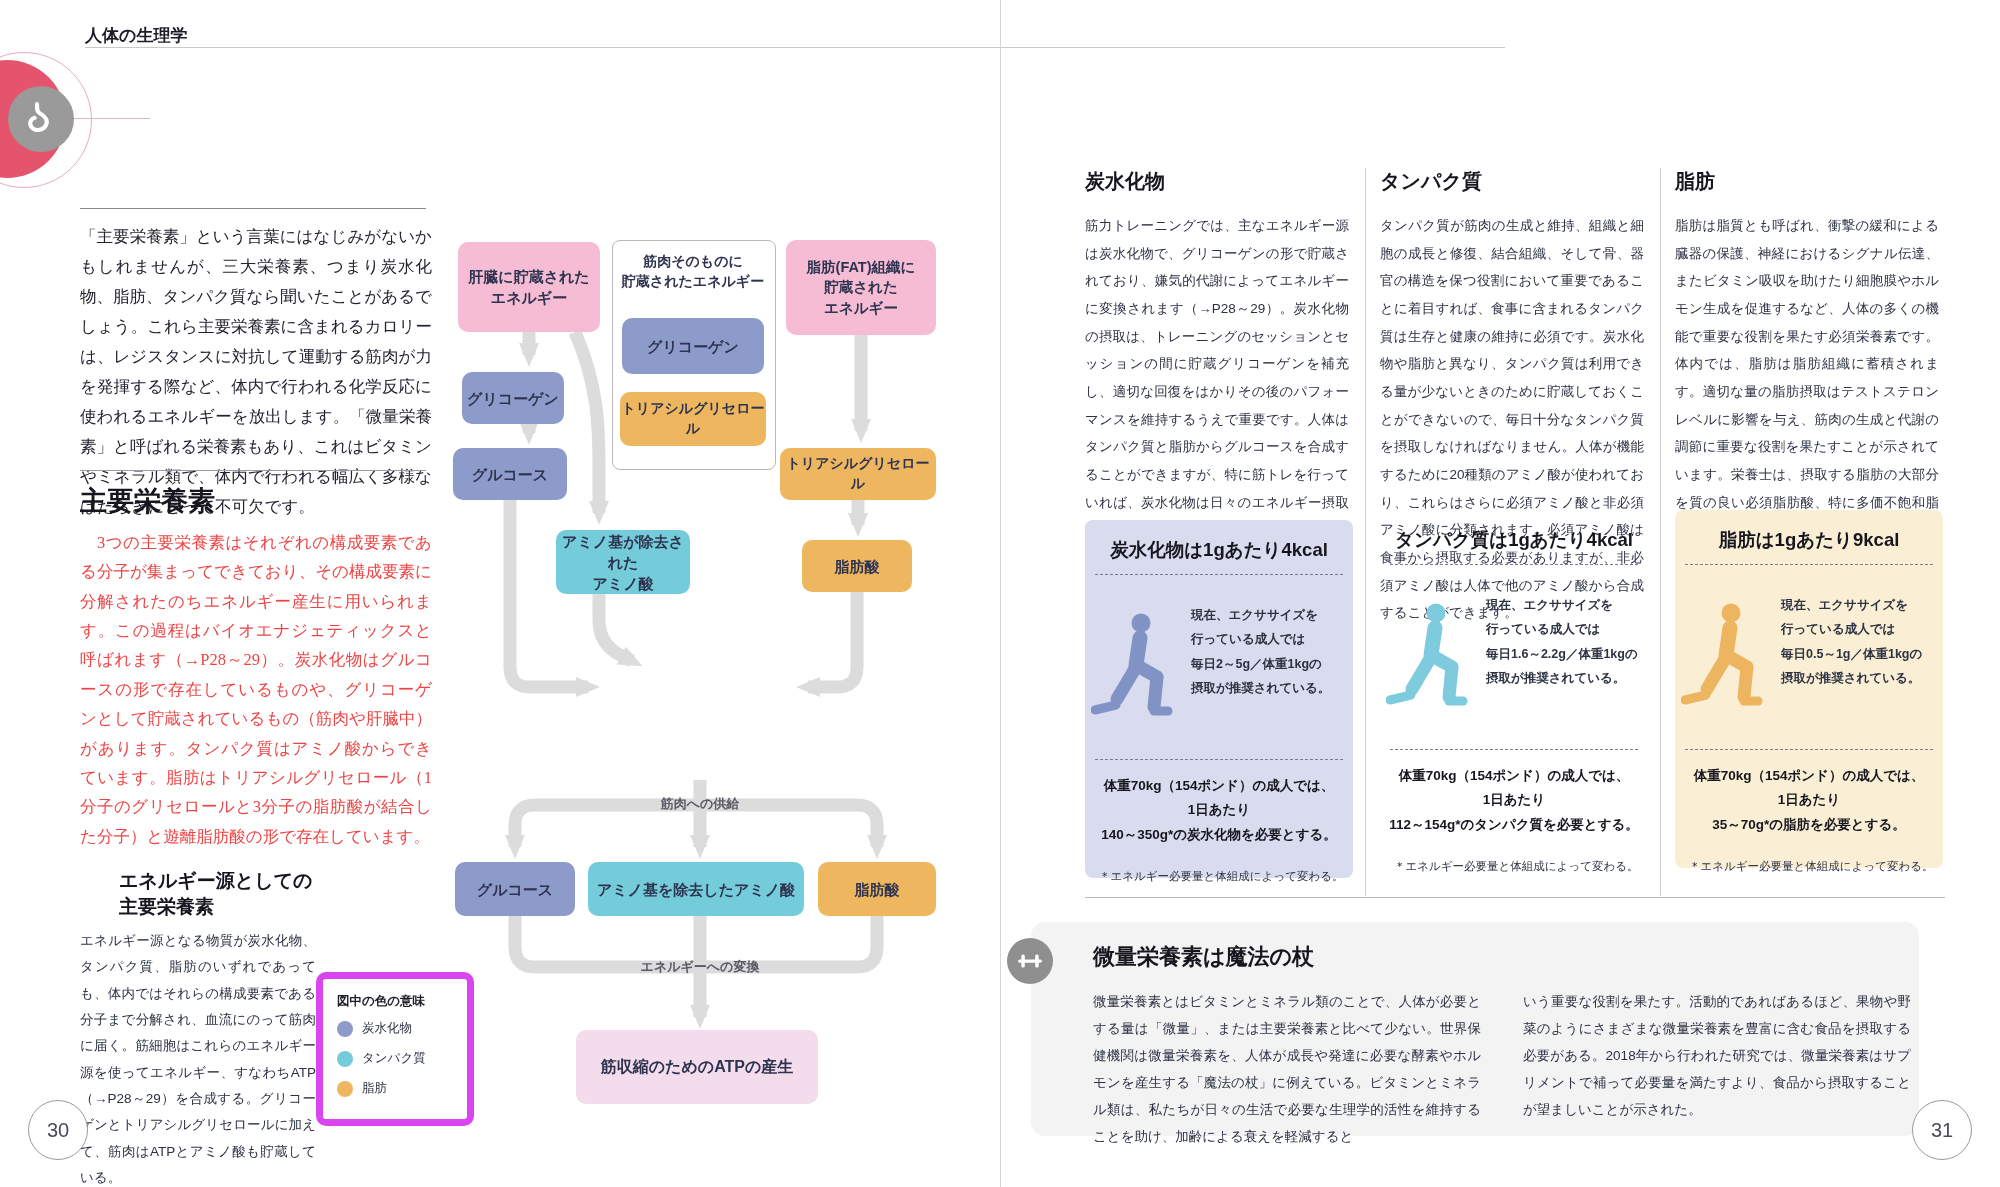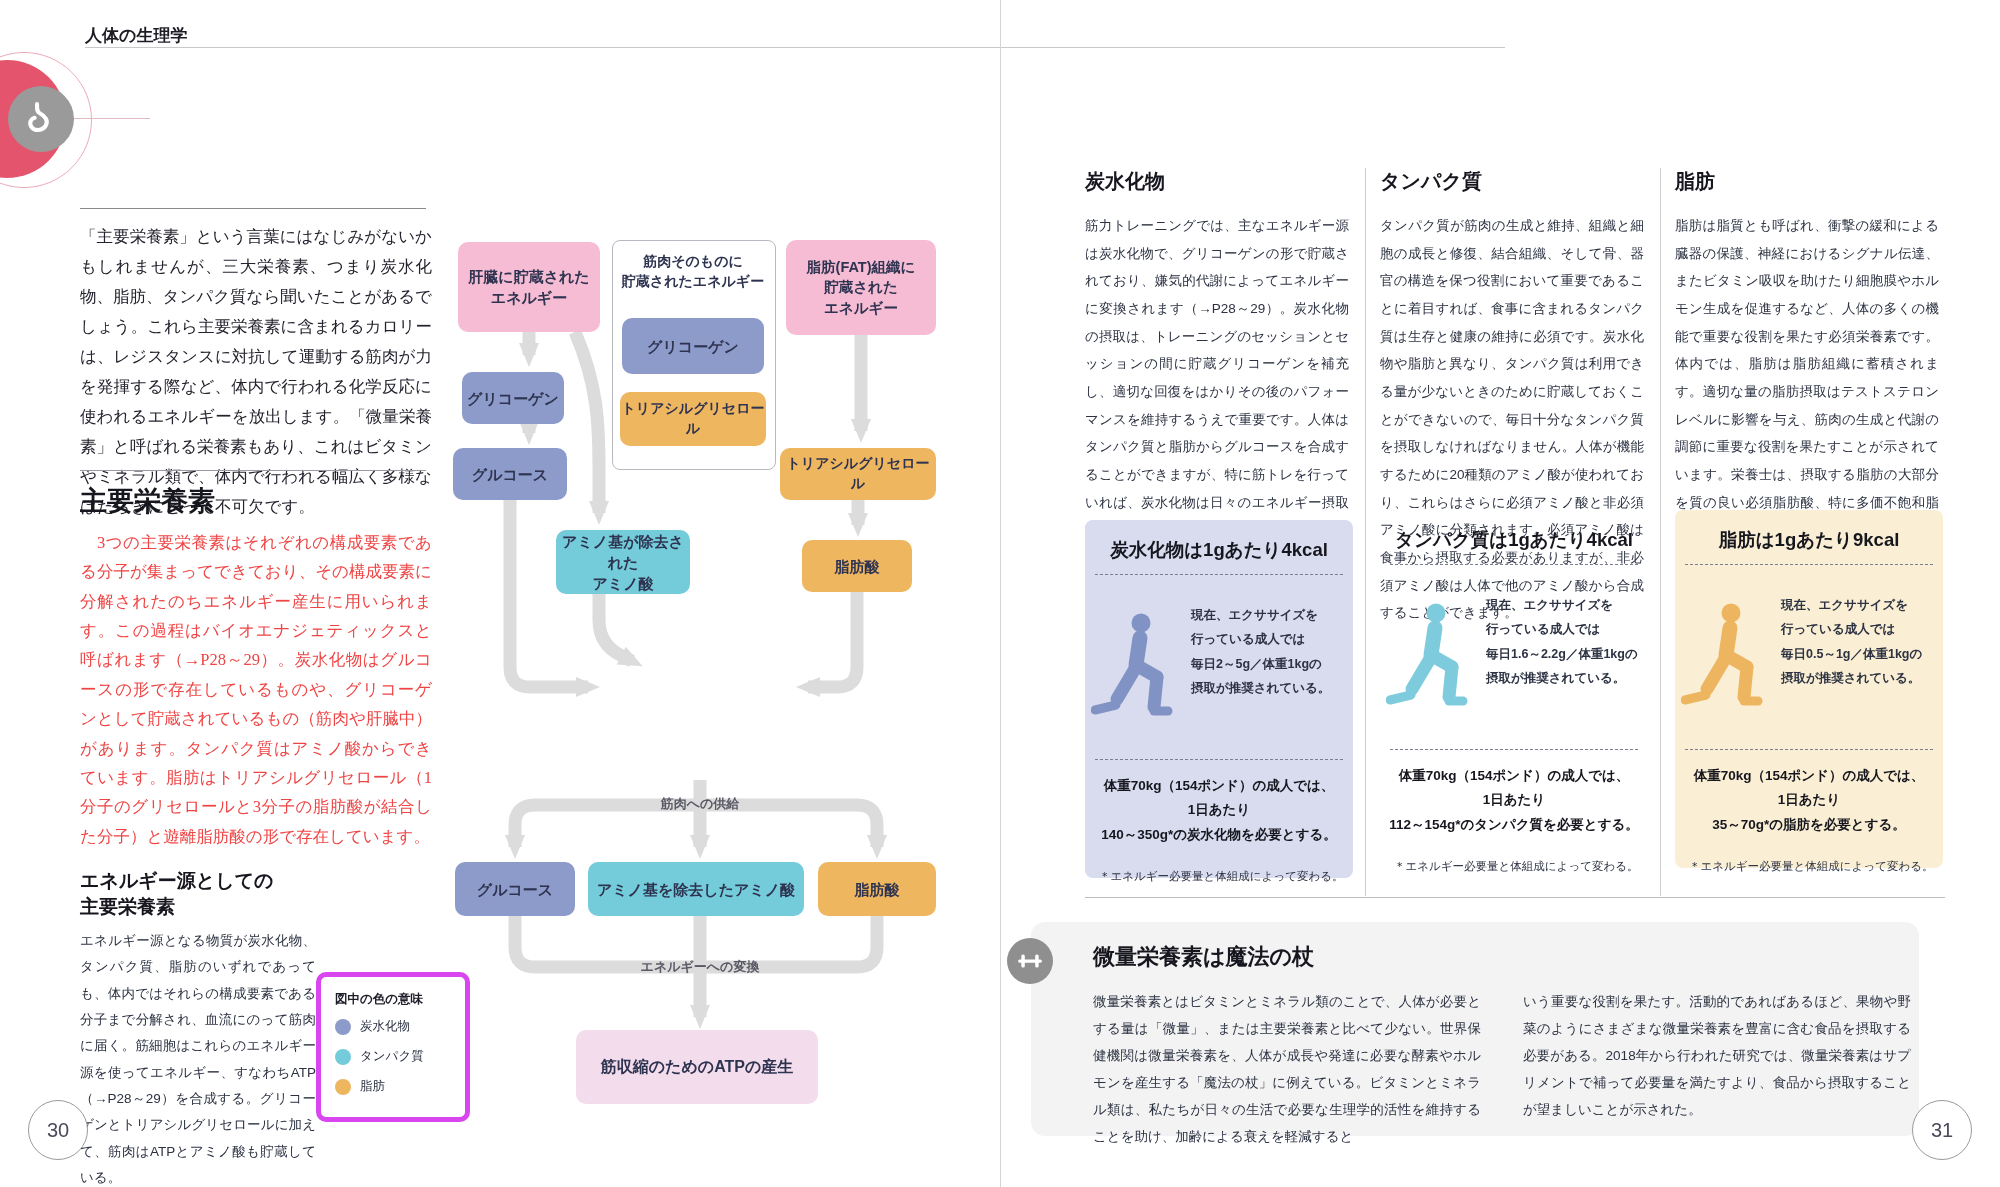--- a/index.html
+++ b/index.html
@@ -15,37 +15,37 @@
   .hairline-h{position:absolute;height:1px;background:#e3b9c2;}
   
   .rule{position:absolute;background:#c9c9c9;height:1px;}
   .rule-dark{position:absolute;background:#8a8a8a;height:2px;}
   
   .eyebrow{font-size:17px;font-weight:bold;color:#1c1c24;}
   .big-title{font-size:47px;font-weight:900;line-height:1.28;color:#111118;letter-spacing:1px;}
   .intro{font-size:16.5px;line-height:1.82;color:#23232e;font-weight:500;}
   .h2{font-size:27px;font-weight:900;color:#16161e;}
   .serif-body{font-family:"Liberation Serif","DejaVu Serif",serif;font-size:16.5px;line-height:1.78;color:#ef4444;}
-  .side-h{font-size:19px;font-weight:900;line-height:1.35;color:#16161e;}
+  .side-h{font-size:19px;font-weight:900;line-height:1.35;color:#16161e;margin-left:39px;}
   .side-body{font-size:13.5px;line-height:1.95;color:#2c3242;}
   .pagenum{position:absolute;width:58px;height:58px;border-radius:50%;border:1px solid #9a9a9a;background:#fff;
            display:flex;align-items:center;justify-content:center;font-size:20px;color:#4a4a5a;}
   
   .dbox{position:absolute;display:flex;align-items:center;justify-content:center;text-align:center;
         white-space:pre-line;font-weight:bold;border-radius:10px;color:#2e3350;line-height:1.4;}
   .pink{background:var(--pink,#f5bcd4);}
   .blue{background:var(--carb-box,#8d9bca);}
   .teal{background:var(--protein-box,#74ccda);}
   .orange{background:var(--fat-box,#eeb65f);}
   .atpbox{background:var(--atp,#f3dcec);}
   .musclewrap{position:absolute;background:#fff;border:1px solid #b9b9c2;border-radius:8px;}
   .circlenode{position:absolute;border-radius:50%;background:#f0f0f0;display:flex;align-items:center;justify-content:center;
               text-align:center;font-weight:bold;white-space:pre-line;color:#2e3350;}
   .flowlabel{position:absolute;transform:translate(-50%,-50%);font-size:13px;font-weight:bold;color:#5a5a66;white-space:nowrap;}
-  .legend{position:absolute;background:#fff;border:5px solid #d946ef;border-radius:10px;padding:14px 14px;}
+  .legend{position:absolute;background:#fff;border:7px solid #d946ef;border-radius:10px;padding:14px 14px;}
   .legend-title{font-size:12.5px;font-weight:900;color:#1d1d28;margin-bottom:10px;}
   .legend-row{display:flex;align-items:center;gap:9px;margin-bottom:13px;}
   .dot{width:16px;height:16px;border-radius:50%;flex:0 0 auto;}
   .dot-carb{background:var(--carb-box,#8d9bca);}
   .dot-protein{background:var(--protein-box,#74ccda);}
   .dot-fat{background:var(--fat-box,#eeb65f);}
   .legend-label{font-size:12.5px;color:#2c3242;font-weight:500;}
   
   .colhead{font-size:20px;font-weight:900;color:#16161e;}
   .colbody{font-size:13.5px;line-height:2.05;color:#2c3242;}

